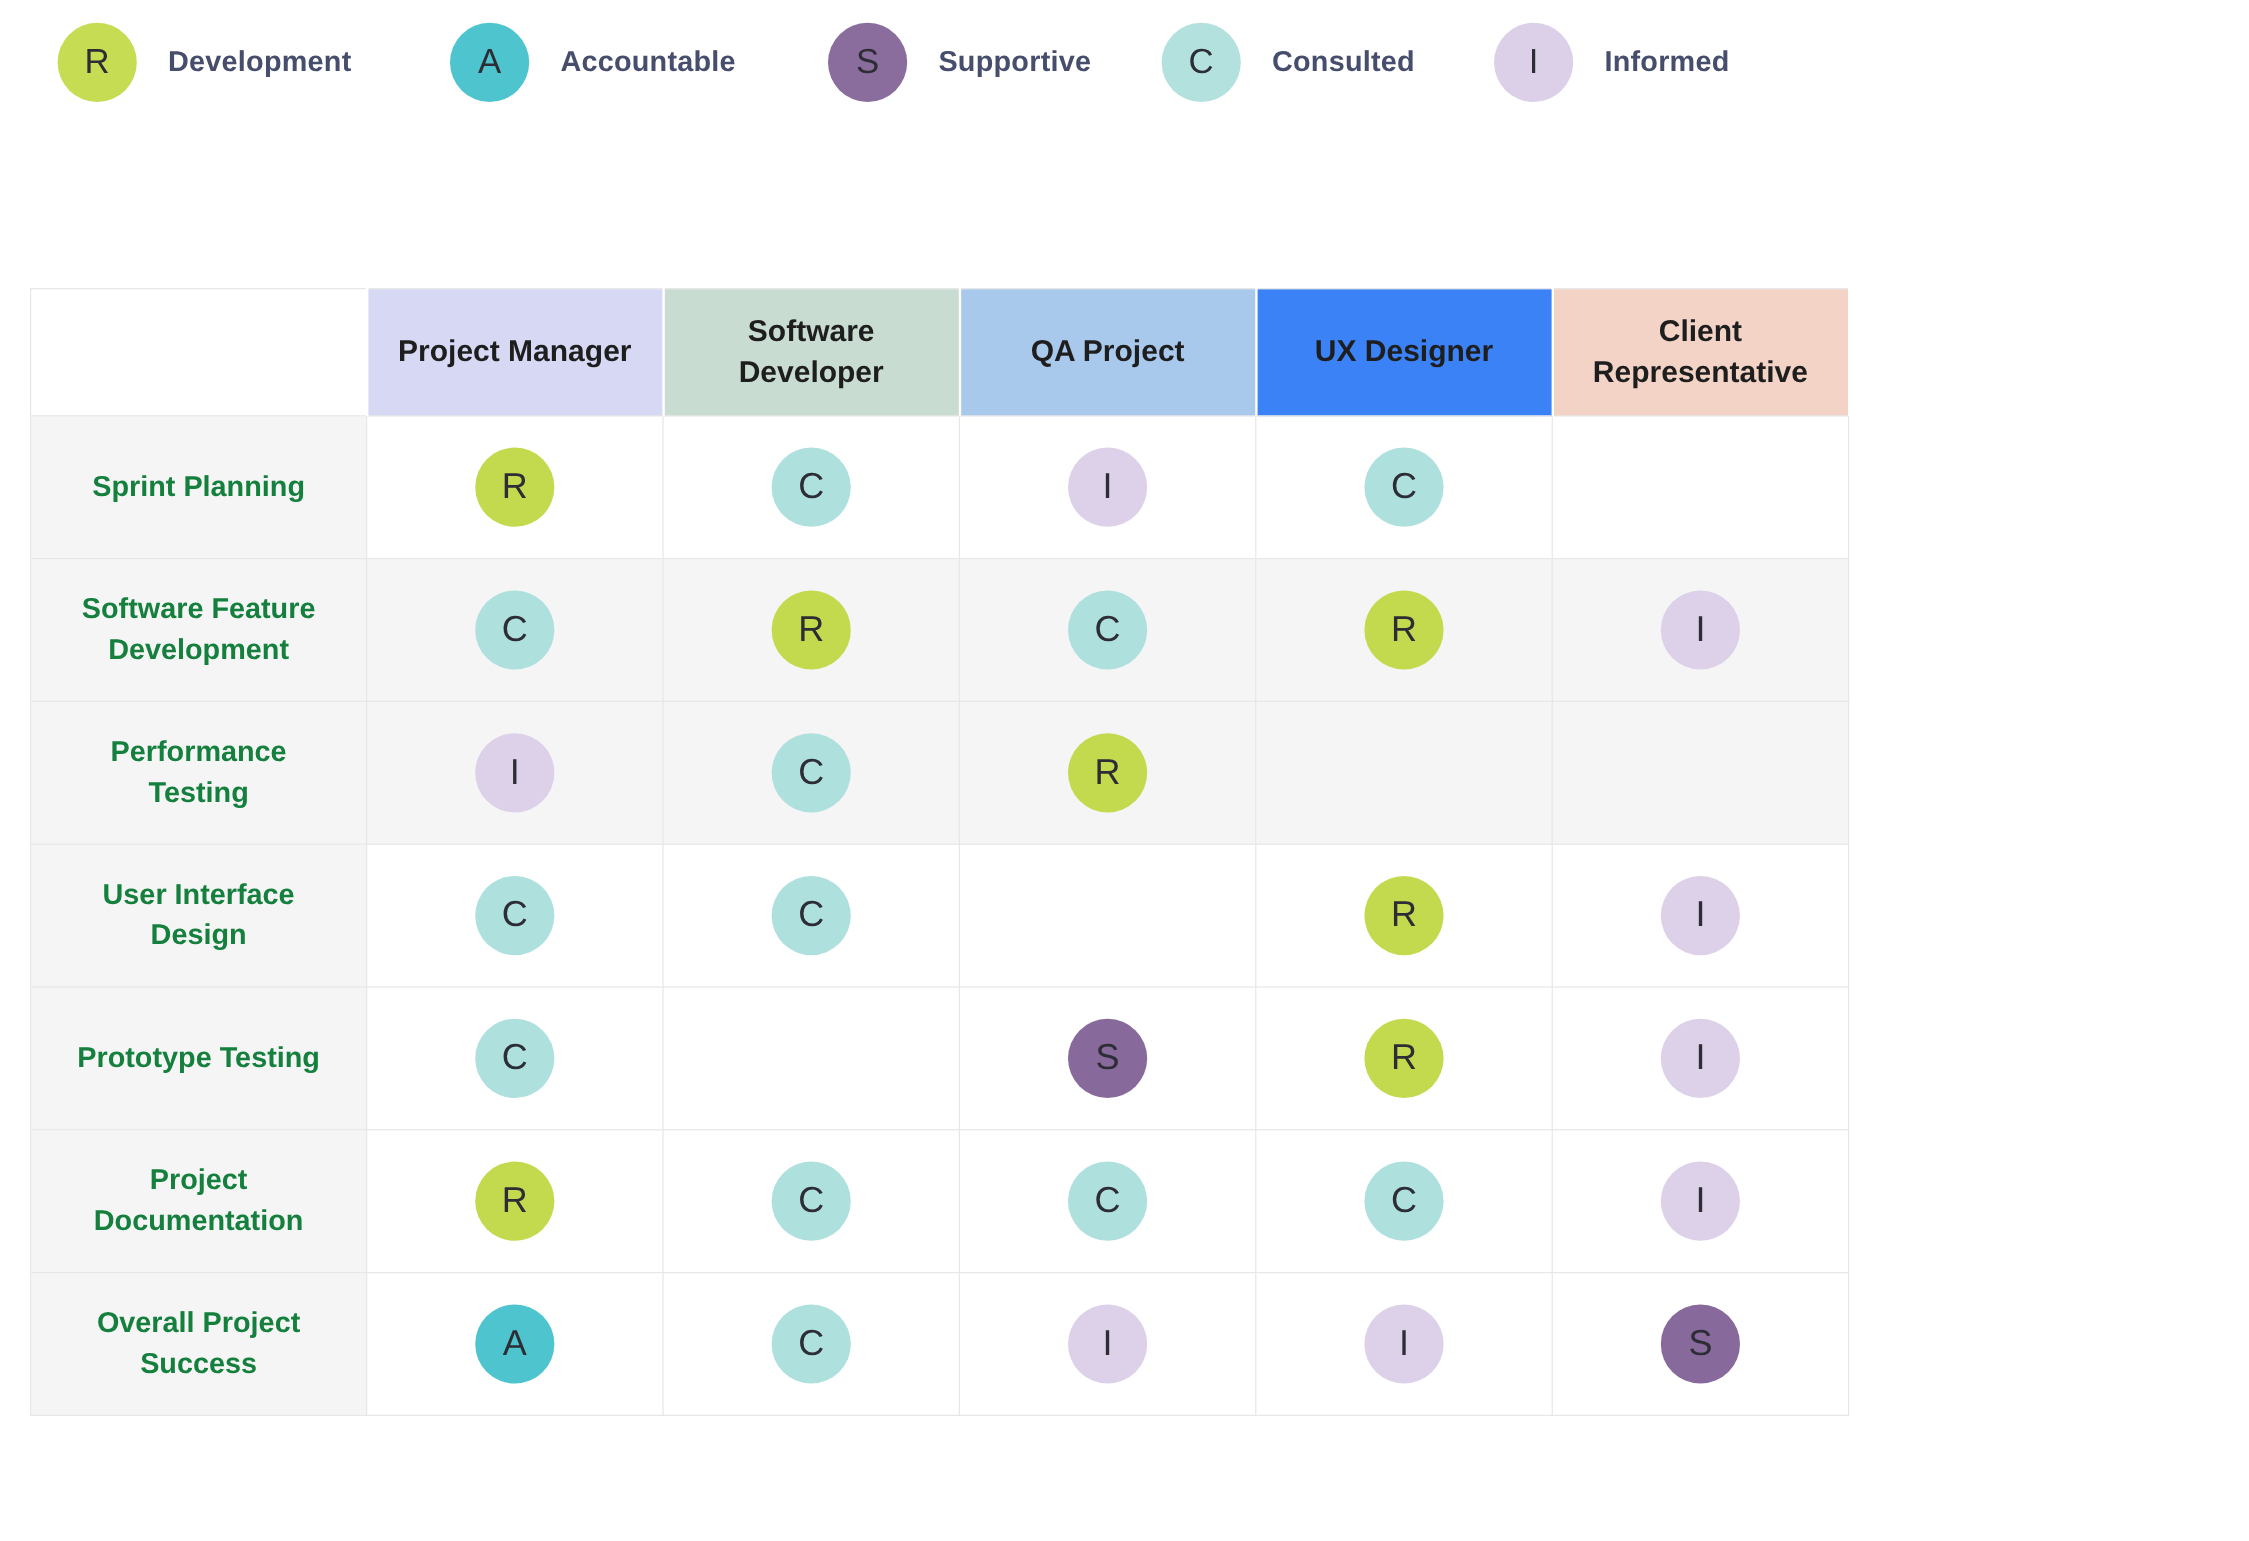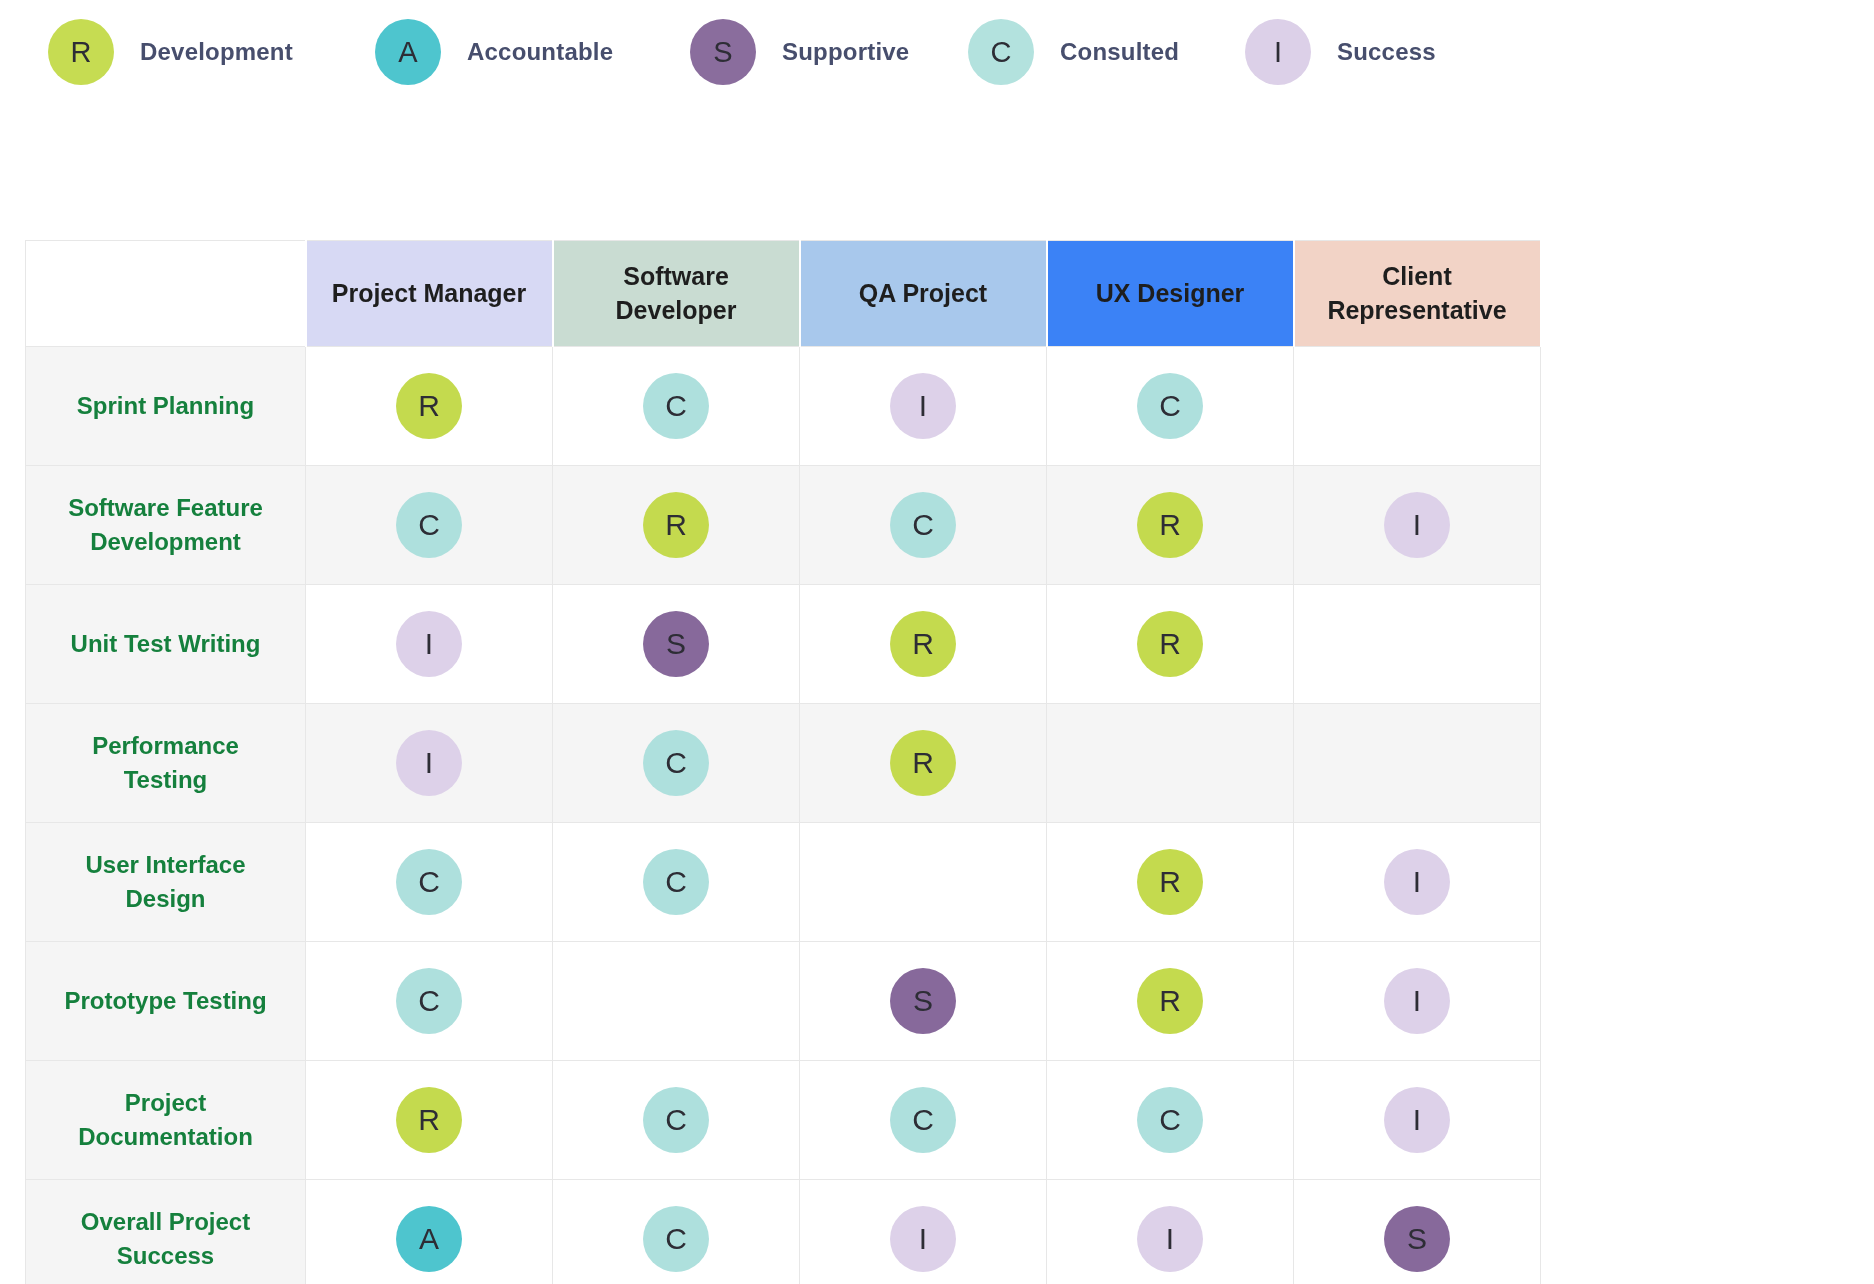--- a/index.html
+++ b/index.html
@@ -114,21 +114,21 @@
       <div class="legend-item">
         <div class="circle legend-circle" style="background: rgb(138, 109, 157);">S</div>
         <div class="legend-label">Supportive</div>
       </div>
       <div class="legend-item">
         <div class="circle legend-circle" style="background: rgb(179, 226, 222);">C</div>
         <div class="legend-label">Consulted</div>
       </div>
       <div class="legend-item">
         <div class="circle legend-circle" style="background: rgb(220, 208, 232);">I</div>
-        <div class="legend-label">Success</div>
+        <div class="legend-label">Informed</div>
       </div>
     </div>
 
   <table class="raci">
     <colgroup id="colgroup">
       <col class="task-col">
     <col class="role-col">
         <col class="role-col">
         <col class="role-col">
         <col class="role-col">
@@ -172,36 +172,20 @@
           <td class="cell">
             <div class="circle cell-circle" style="background: rgb(174, 224, 221);">C</div>
           </td>
           <td class="cell">
             <div class="circle cell-circle" style="background: rgb(196, 218, 78);">R</div>
           </td>
           <td class="cell">
             <div class="circle cell-circle" style="background: rgb(221, 209, 233);">I</div>
           </td>
         </tr>
-        <tr>
-          <th class="task-label"><span class="task-text">Unit Test Writing</span></th>
-          <td class="cell">
-            <div class="circle cell-circle" style="background: rgb(221, 209, 233);">I</div>
-          </td>
-          <td class="cell">
-            <div class="circle cell-circle" style="background: rgb(135, 105, 155);">S</div>
-          </td>
-          <td class="cell">
-            <div class="circle cell-circle" style="background: rgb(196, 218, 78);">R</div>
-          </td>
-          <td class="cell">
-            <div class="circle cell-circle" style="background: rgb(196, 218, 78);">R</div>
-          </td>
-          <td class="cell"></td>
-        </tr>
         <tr class="striped">
           <th class="task-label"><span class="task-text">Performance Testing</span></th>
           <td class="cell">
             <div class="circle cell-circle" style="background: rgb(221, 209, 233);">I</div>
           </td>
           <td class="cell">
             <div class="circle cell-circle" style="background: rgb(174, 224, 221);">C</div>
           </td>
           <td class="cell">
             <div class="circle cell-circle" style="background: rgb(196, 218, 78);">R</div>

